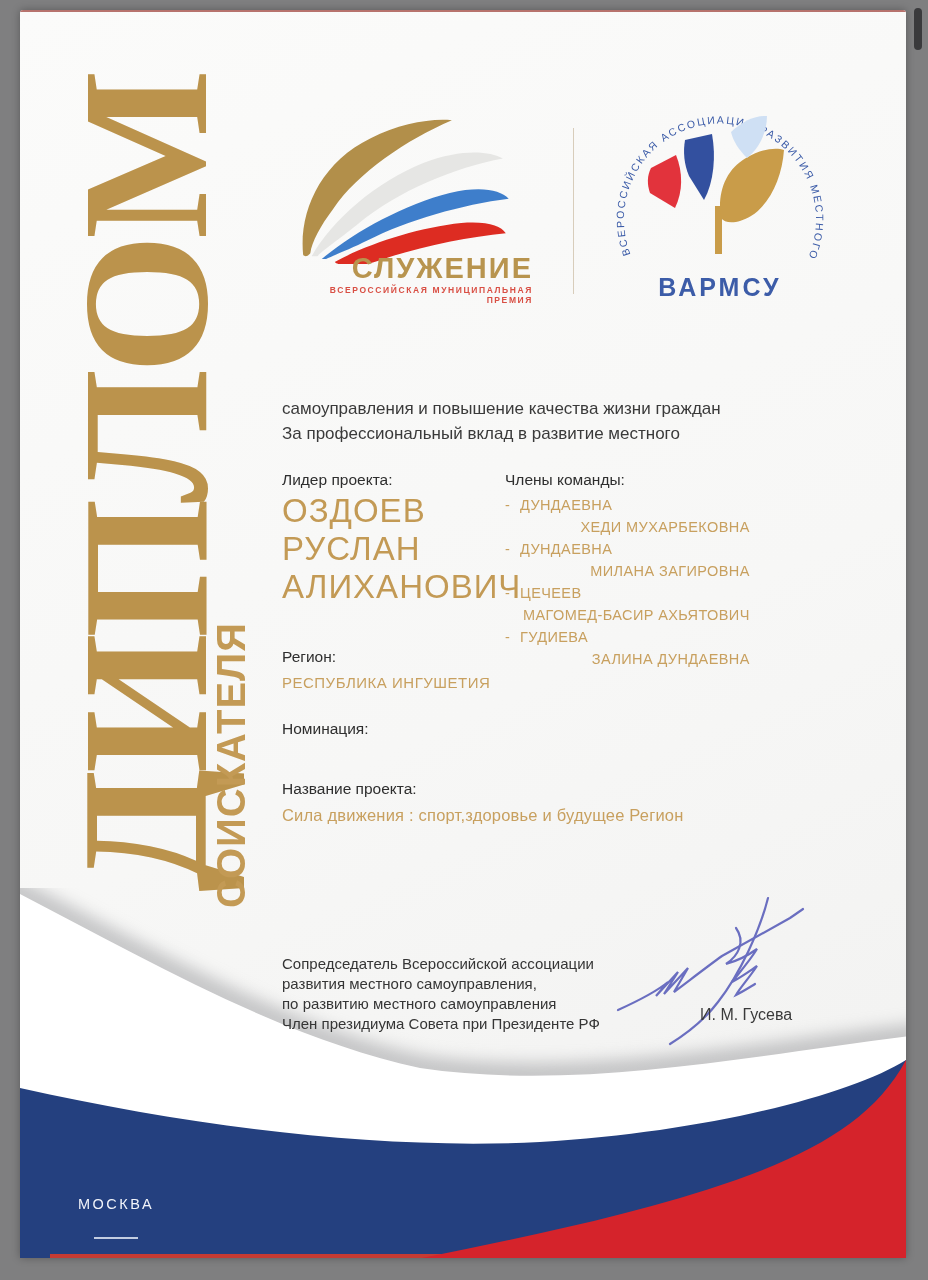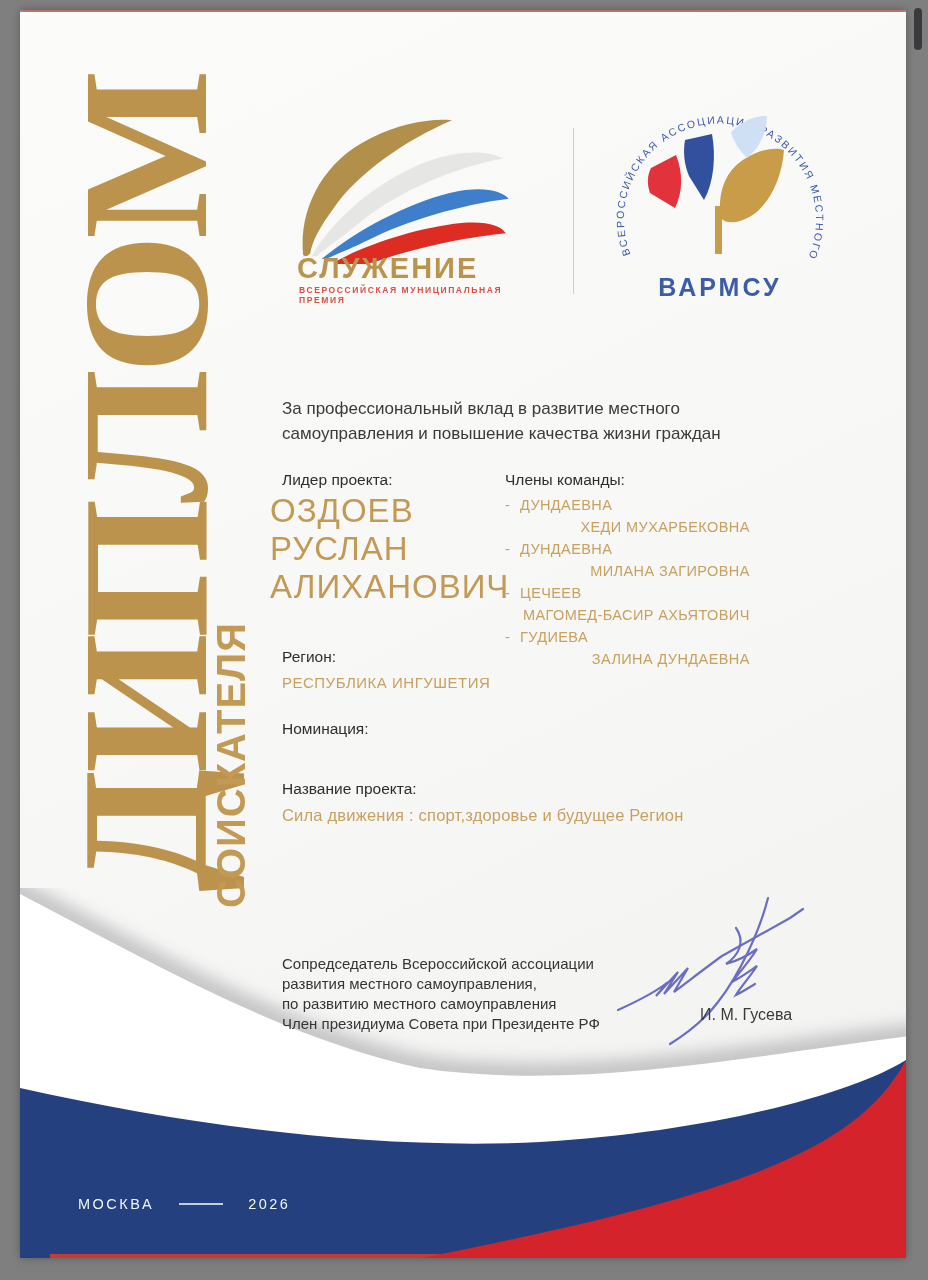--- a/index.html
+++ b/index.html
@@ -12,49 +12,49 @@
   .page-top-line{position:absolute;left:0;top:0;width:100%;height:2px;background:#aa5a55;opacity:.85;}
   
   .scroll-thumb{position:absolute;left:914px;top:8px;width:8px;height:42px;border-radius:4px;background:#3a3a3c;}
   
   .rot{position:absolute;transform:rotate(-90deg);transform-origin:0 0;white-space:nowrap;}
   .diploma-word{left:50px;top:882px;width:780px;height:152px;line-height:152px;
     font-family:"Liberation Serif",serif;font-weight:bold;font-size:180px;letter-spacing:-5px;color:#bb934c;}
   .applicant-word{left:186px;top:898px;width:288px;height:50px;line-height:50px;
     font-weight:bold;font-size:40px;letter-spacing:1px;color:#c39a55;}
   
-  .premium{position:absolute;left:263px;top:106px;width:250px;text-align:left;}
+  .premium{position:absolute;left:263px;top:106px;width:250px;text-align:right;}
   .premium svg{display:block;}
   .premium-title{margin-top:-12px;margin-left:14px;font-weight:bold;font-size:29px;letter-spacing:2px;color:#b8944e;}
   .premium-sub{margin-left:16px;font-size:8.5px;letter-spacing:1.6px;color:#d94f44;font-weight:bold;}
   .logo-divider{position:absolute;left:553px;top:118px;width:1px;height:166px;background:#d8cdbb;}
   
   .varmsu{position:absolute;left:595px;top:96px;width:210px;height:200px;}
   
   .award{position:absolute;left:262px;top:386px;font-size:17px;line-height:25px;color:#3a3a3a;font-weight:500;}
   .label{font-size:15.5px;color:#2e2e2e;font-weight:500;}
   .leader-label{position:absolute;left:262px;top:461px;}
-  .leader-name{position:absolute;left:250px;top:482px;font-size:33px;line-height:38px;color:#c39a55;letter-spacing:1px;}
+  .leader-name{position:absolute;left:262px;top:482px;font-size:33px;line-height:38px;color:#c39a55;letter-spacing:1px;}
   .team-label{position:absolute;left:485px;top:461px;}
   .team-list{position:absolute;left:485px;top:484px;font-size:14.5px;line-height:22px;color:#c8a05f;letter-spacing:.4px;}
   .member{position:relative;padding-left:15px;}
   .member .dash{position:absolute;left:0;top:0;}
   .member .given{padding-left:3px;text-align:right;}
   .region-label{position:absolute;left:262px;top:638px;}
   .region-value{position:absolute;left:262px;top:664px;font-size:15px;color:#c8a05f;letter-spacing:.5px;}
   .nomination-label{position:absolute;left:262px;top:710px;}
   .nomination-value{position:absolute;left:262px;top:736px;font-size:15px;color:#c8a05f;letter-spacing:.5px;}
   .project-label{position:absolute;left:262px;top:770px;text-align:center;}
   .project-value{position:absolute;left:262px;top:796px;font-size:16.5px;color:#c8a05f;letter-spacing:.2px;}
   .sign-block{position:absolute;left:262px;top:944px;font-size:15px;line-height:20px;color:#353535;}
   .sign-name{position:absolute;left:680px;top:996px;font-size:16px;color:#3a3a3a;}
   .signature-svg{position:absolute;left:592px;top:882px;}
   
   .waves{position:absolute;left:0;top:878px;width:886px;height:370px;}
-  .footer{position:absolute;left:58px;top:1186px;display:flex;align-items:center;gap:25px;color:#f2f4fa;}
+  .footer{position:absolute;left:58px;top:1186px;display:flex;align-items:center;gap:25px;color:#f2f4fa;flex-direction:column;}
   .footer .city,.footer .year{font-size:14.5px;letter-spacing:2.5px;}
   .footer-line{width:44px;height:2px;background:rgba(235,240,250,.8);}
 </style>
 </head>
 <body>
 
 <div class="stage">
   <div class="page">
     <div class="page-top-line"></div>
 
@@ -93,22 +93,22 @@
         <rect x="100" y="100" width="7" height="48" fill="#c99c49"></rect>
         <path d="M 106,112 C 102,88 110,64 131,52 C 146,43 161,41 169,44 C 167,72 155,98 136,110 C 123,118 110,118 106,112 Z" fill="#c99c49"></path>
         <path d="M 70,34 L 97,28 C 101,50 99,76 89,94 L 74,70 C 69,58 68,46 70,34 Z" fill="#33509f"></path>
         <path d="M 36,62 L 61,49 C 68,66 68,86 60,102 L 35,87 C 32,78 32,70 36,62 Z" fill="#e2333c"></path>
         <path d="M 116,26 C 127,15 141,9 152,10 C 152,25 145,42 132,52 C 124,44 118,35 116,26 Z" fill="#cfe0f4"></path>
       </g>
       <text x="105" y="190" text-anchor="middle" font-size="25" font-weight="bold" letter-spacing="3" fill="#3c5ca8" font-family="Liberation Sans, sans-serif">ВАРМСУ</text>
     </svg>
 
     <div class="award">
+      <div>самоуправления и повышение качества жизни граждан</div>
       <div>За профессиональный вклад в развитие местного</div>
-      <div>самоуправления и повышение качества жизни граждан</div>
     </div>
 
     <div class="label leader-label">Лидер проекта:</div>
     <div class="leader-name">
       <div>ОЗДОЕВ</div>
       <div>РУСЛАН</div>
       <div>АЛИХАНОВИЧ</div>
     </div>
 
     <div class="label team-label">Члены команды:</div>

